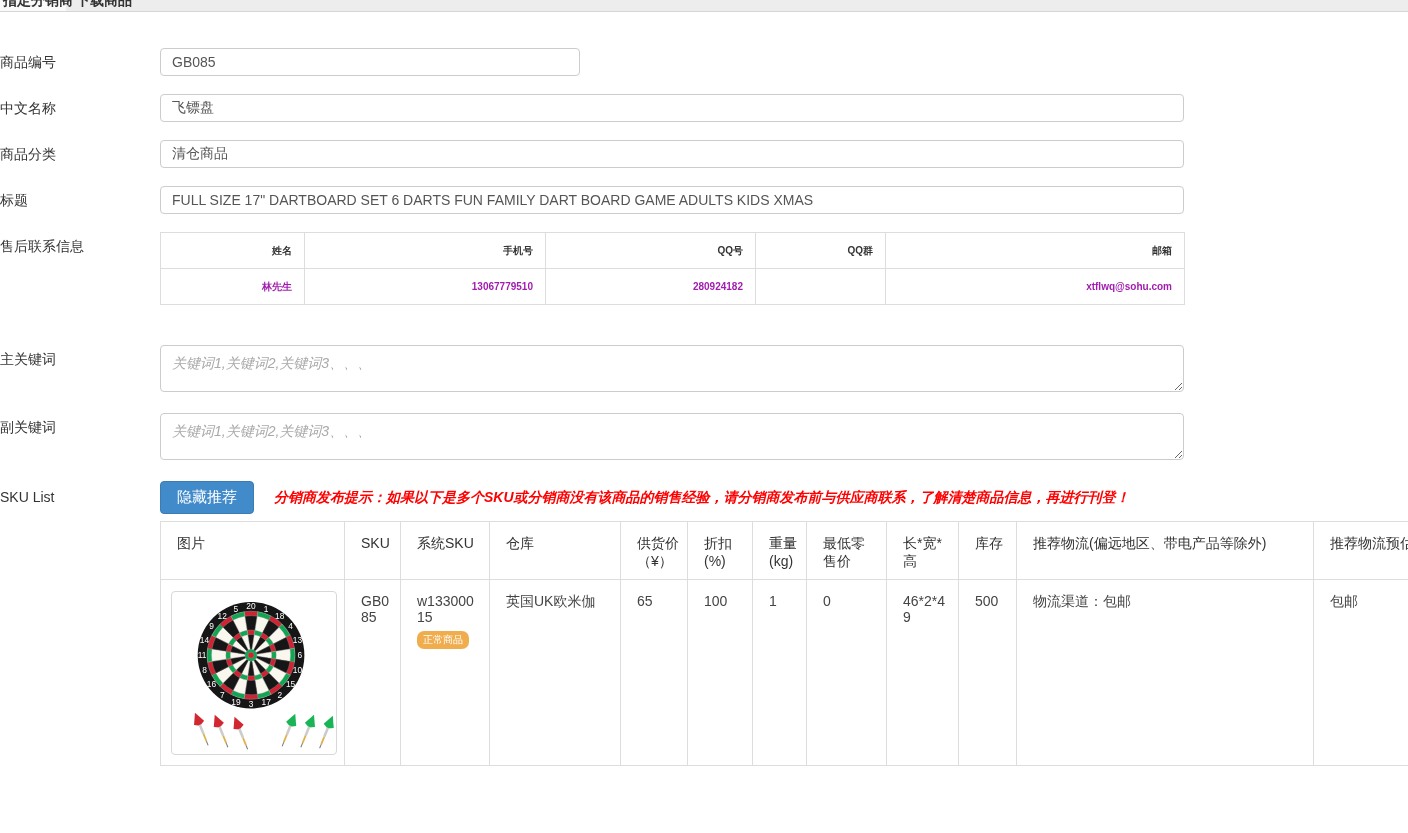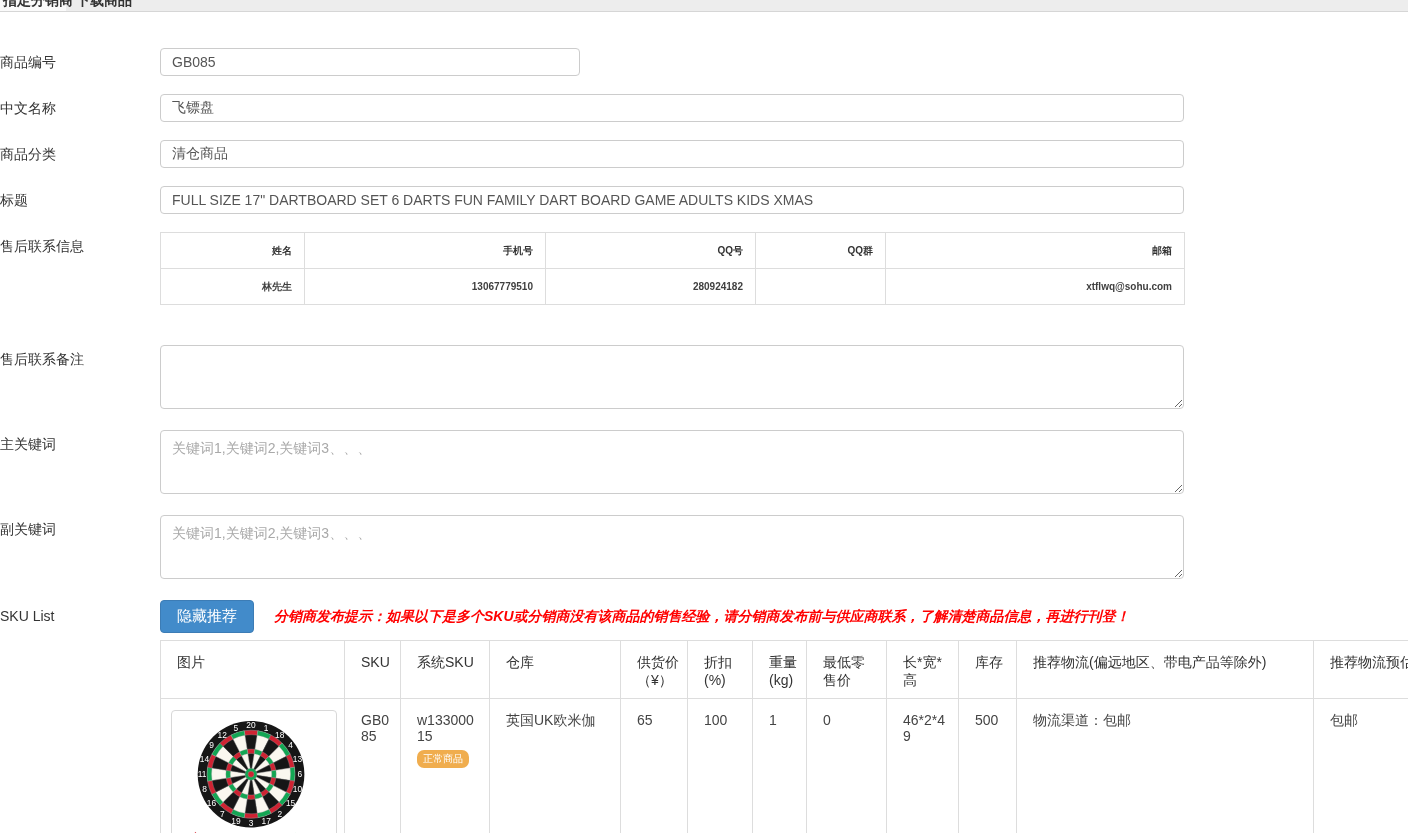--- a/index.html
+++ b/index.html
@@ -21,28 +21,28 @@
   .form-label { position:absolute; left:-160px; top:0; width:128px;
     text-align:left; line-height:28px; color:#333; white-space:nowrap; }
 
   input.ctl, textarea.ctl {
     width:100%; border:1px solid #ccc; border-radius:4px;
     padding:4px 11px; font-size:14px; color:#555;
     font-family:"Liberation Sans", sans-serif; background:#fff; outline:none;
   }
   input.ctl { height:28px; }
   input.ctl.small { width:420px; }
-  textarea.ctl { height:64px; resize:both; line-height:18px; padding-top:8px; }
+  textarea.ctl { height:47px; resize:both; line-height:18px; padding-top:8px;font-style:italic; }
   ::placeholder { color:#a9a9a9; opacity:1; }
 
   
   table.contact { width:1024px; border-collapse:collapse; table-layout:fixed; background:#fff; }
   table.contact th, table.contact td { border:1px solid #ddd; font-weight:bold;
     text-align:right; padding:0 12px; height:36px; font-size:10px; color:#333; }
-  table.contact td { color:#404040;margin-left:6px; }
+  table.contact td { color:#a21caf;margin-left:6px; }
   .form-row.contact-row { margin-bottom:40px; }
 
   
   .sku-head { display:flex; align-items:center; margin-bottom:7px; }
   .btn-primary { background:#428bca; border:1px solid #3c7cb5; color:#fff;
     font-size:15px; padding:6px 16px; border-radius:4px; cursor:pointer;
     font-family:"Liberation Sans", sans-serif; }
   .notice { color:#ff0000; font-weight:bold; font-size:14px; margin-left:20px; white-space:nowrap;font-style:italic; }
 
   table.sku { width:1313px; border-collapse:collapse; table-layout:fixed; background:#fff; }
@@ -115,24 +115,20 @@
           <td>林先生</td>
           <td>13067779510</td>
           <td>280924182</td>
           <td></td>
           <td>xtflwq@sohu.com</td>
         </tr>
       </tbody>
         </table>
     </div>
 
-    <div class="form-row">
-      <span class="form-label">售后联系备注</span>
-      <textarea class="ctl" value="" style=""></textarea>
-    </div>
 
     <div class="form-row">
       <span class="form-label">主关键词</span>
       <textarea class="ctl" placeholder="关键词1,关键词2,关键词3、、、" style=""></textarea>
     </div>
 
     <div class="form-row">
       <span class="form-label">副关键词</span>
       <textarea class="ctl" placeholder="关键词1,关键词2,关键词3、、、" style=""></textarea>
     </div>

